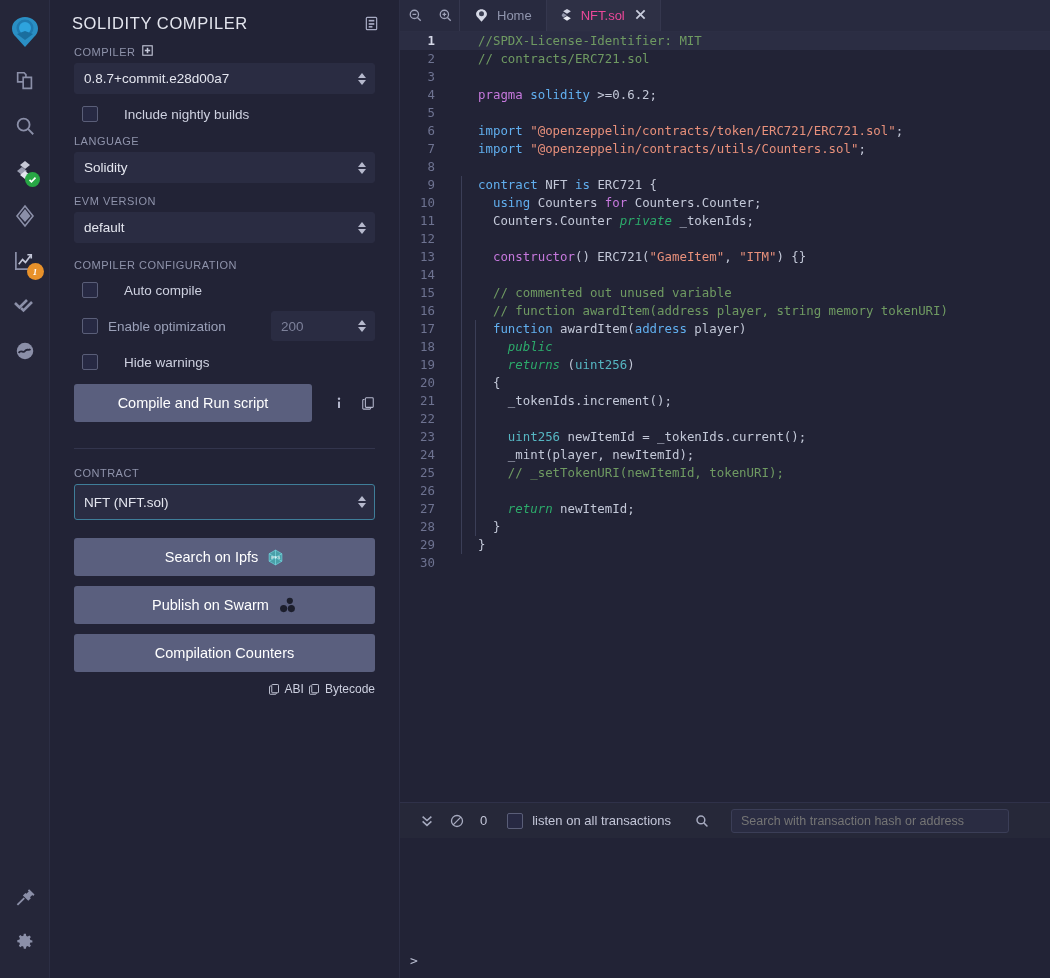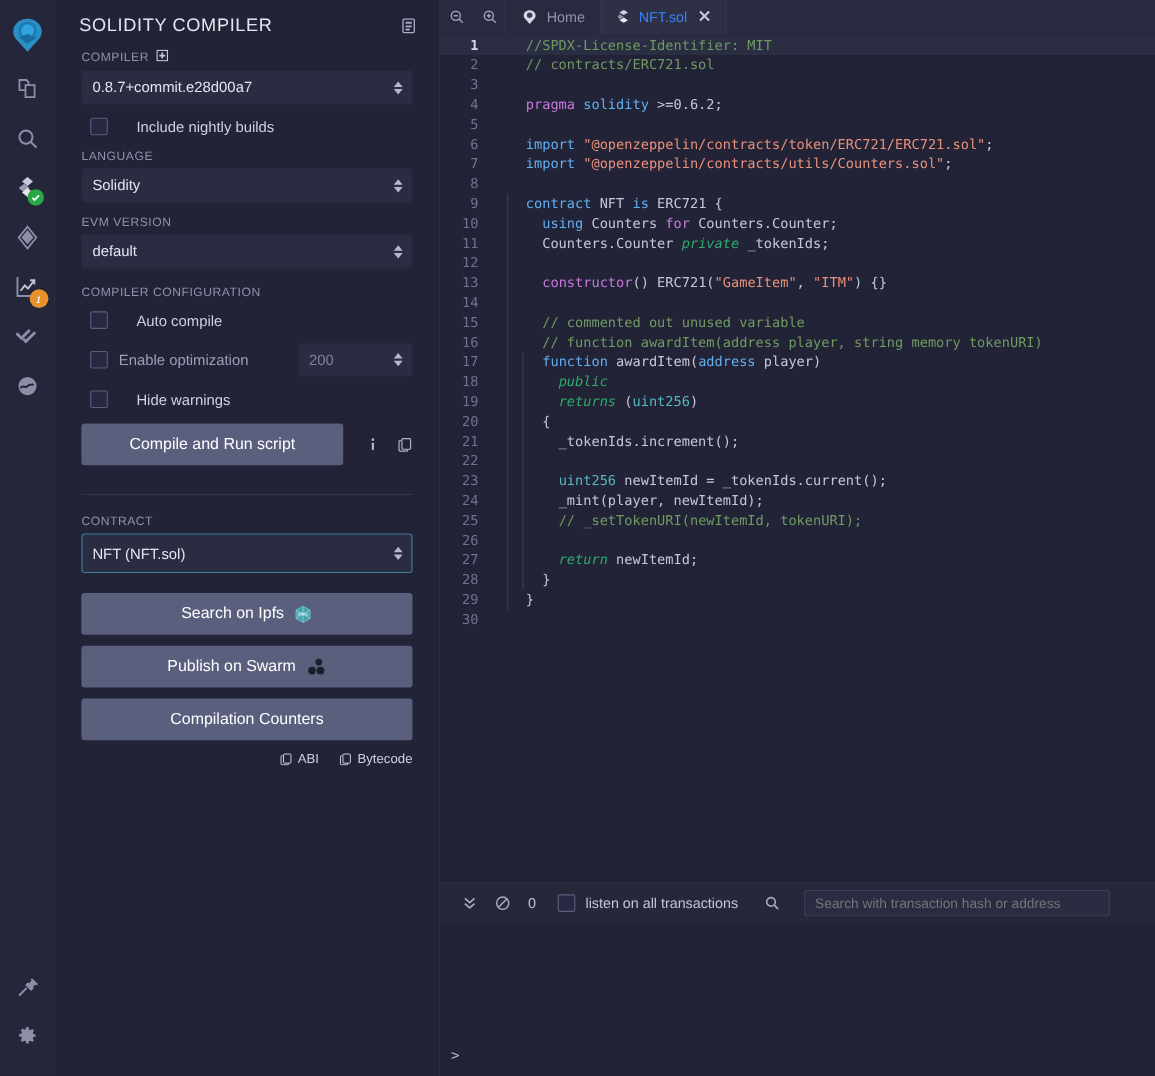--- a/index.html
+++ b/index.html
@@ -99,42 +99,42 @@
   .run-row { display:flex; align-items:center; gap:0; margin-top:14px; }
   .run-row .btn-slate { width:245px; height:38px; }
   .run-icons { display:flex; align-items:center; gap:15px; padding-left:20px; color:#b4b7cc; }
   .run-icons > span { cursor:pointer; display:flex; }
 
   .divider { height:1px; background:#33354d; margin:26px 0 0 0; }
 
   .contract-section { padding:18px 24px 0; }
   .pub-btn { margin-bottom:10px; height:38px; }
   .links-row {
-    display:flex; justify-content:flex-end; gap:18px;
+    display:flex; justify-content:flex-end; gap:4px;
     margin-top:6px; color:#cdd0e0; font-size:12px;
   }
   .links-row span { display:flex; align-items:center; gap:5px; cursor:pointer; }
 
   
   .main { flex:1; display:flex; flex-direction:column; height:978px; background:#222336; }
   .tabbar {
     height:32px; background:#282a3f; display:flex; align-items:stretch;
     border-bottom:1px solid #2c2e44; flex-shrink:0;
   }
   .zoom-btn {
     width:30px; display:flex; align-items:center; justify-content:center;
     color:#9fa3ba; cursor:pointer;
   }
   .tab {
     display:flex; align-items:center; gap:8px; padding:0 14px;
     color:#9095ad; font-size:13px; cursor:pointer;
     border-right:1px solid #35374e; border-left:1px solid #35374e;
     margin-left:-1px;
   }
-  .tab.active { background:#2e3045; color:#3b82f6; }
+  .tab.active { background:#2e3045; color:#ec4899; }
   .tab .close { color:#c9ccdd; font-size:13px; margin-left:2px; }
 
   .editor { flex:1; overflow:hidden; position:relative; background:#222336; }
   .code {
     font-family:"DejaVu Sans Mono","Liberation Mono",monospace;
     font-size:12.4px; line-height:18px; white-space:pre;
   }
   .coderow { display:flex; height:18px; }
   .coderow.hl { background:#2b2d43; }
   .ln {

